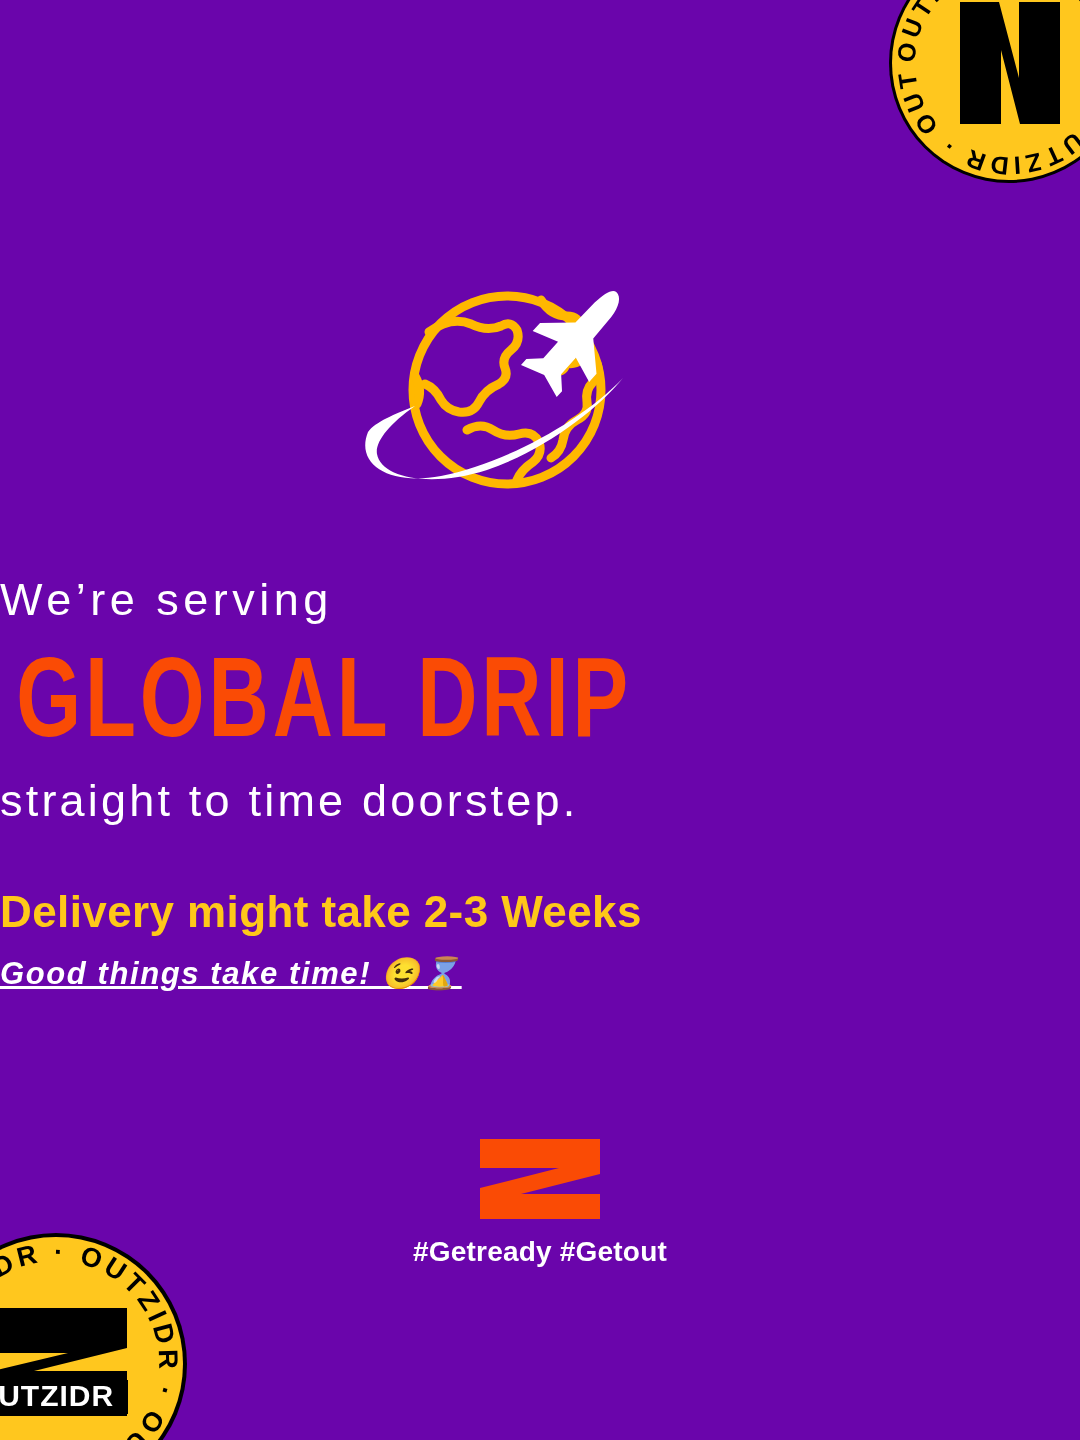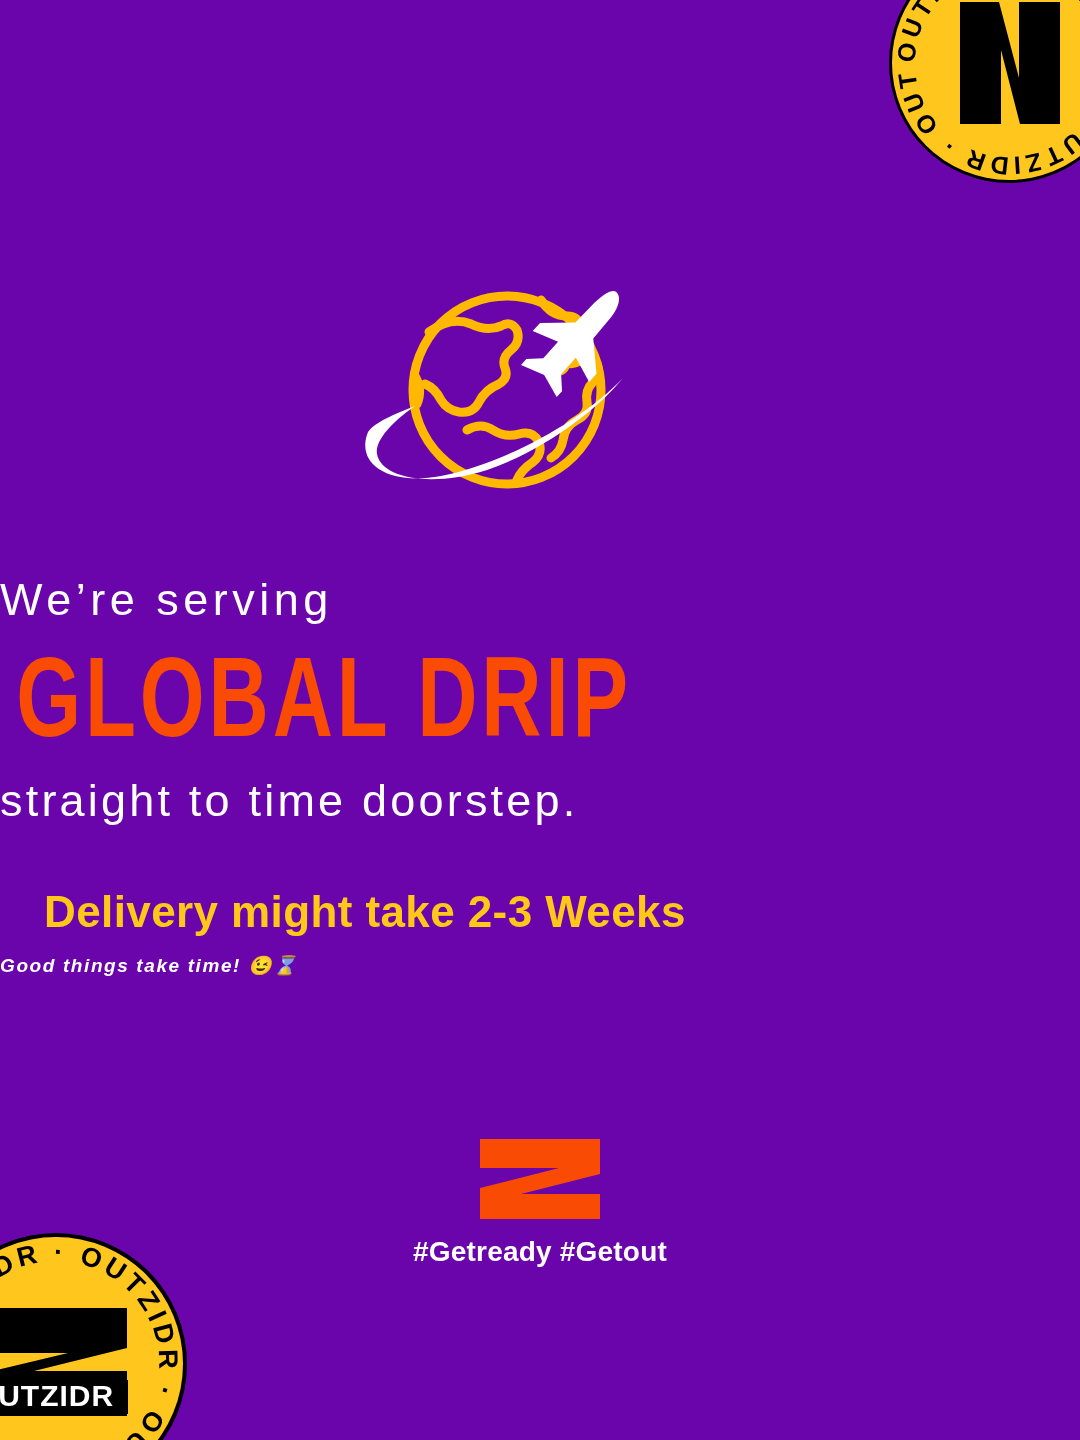--- a/index.html
+++ b/index.html
@@ -68,31 +68,31 @@
     margin-top:48px;
   }
 
   .delivery{
     color:#FFC819;
     font-size:44px;
     font-weight:700;
     letter-spacing:0.4px;
     line-height:1.15;
     margin-top:60px;
-    padding-left:44px;
   }
 
   .goodthings{
     color:#FFFFFF;
-    font-size:19px;
+    font-size:31px;
     font-weight:700;
     font-style:italic;
     letter-spacing:1.6px;
     line-height:1.2;
     margin-top:17px;
+    text-decoration:underline;
   }
 
   
   .footer{
     position:absolute;
     left:0; right:0;
     bottom:172px;
     text-align:center;
   }
   #footer-z-logo{

